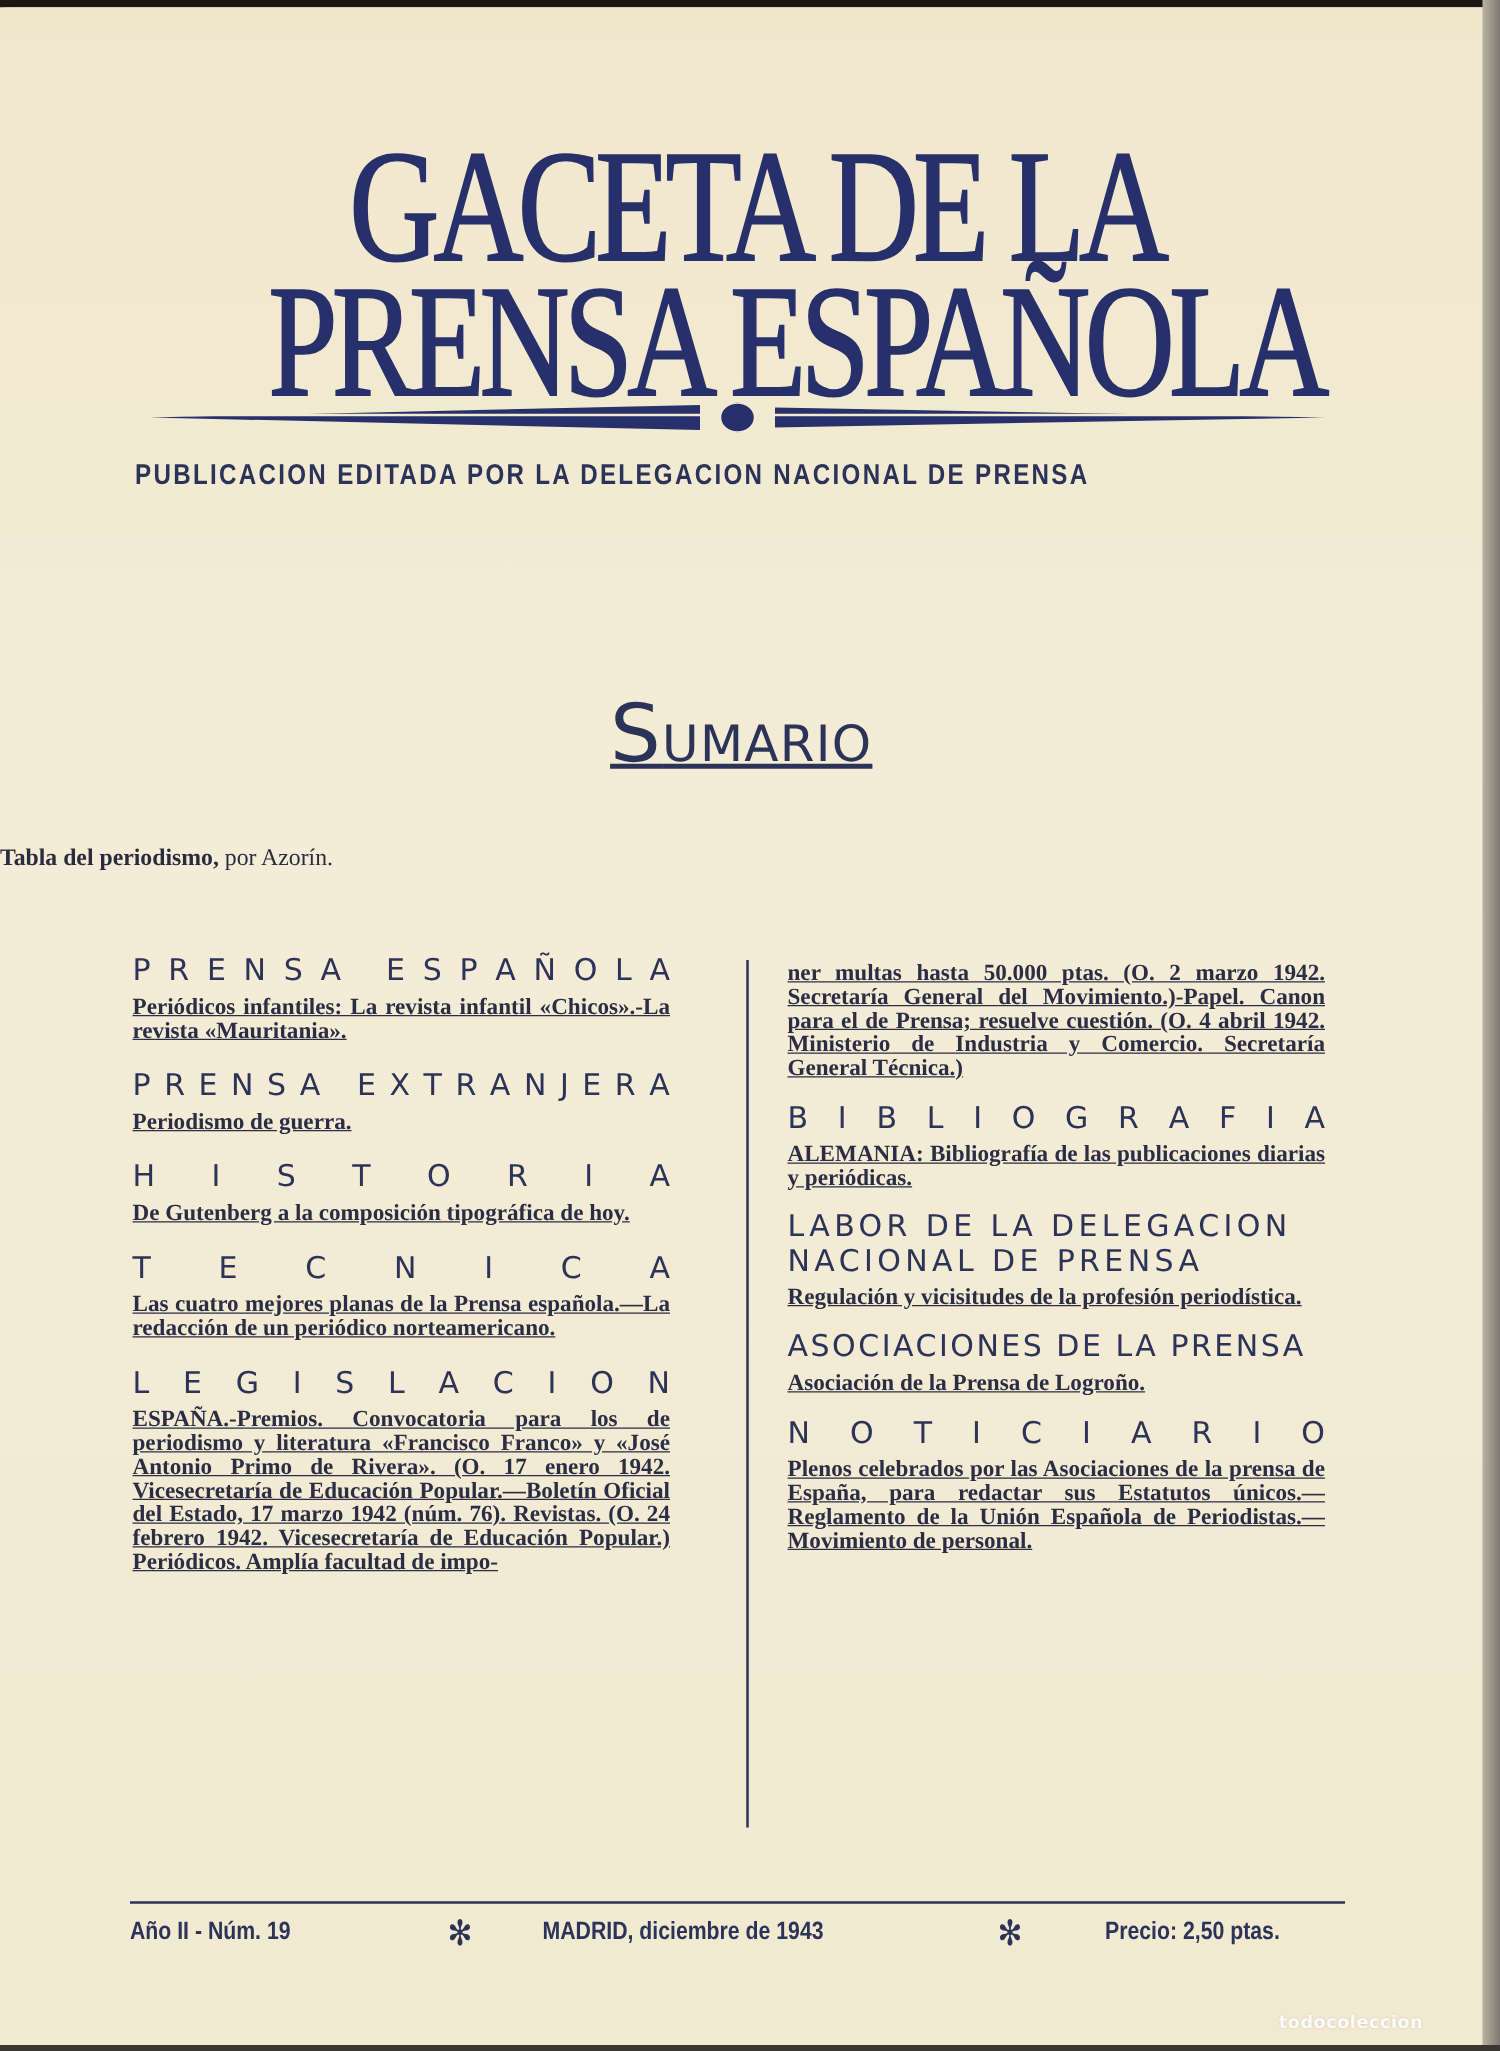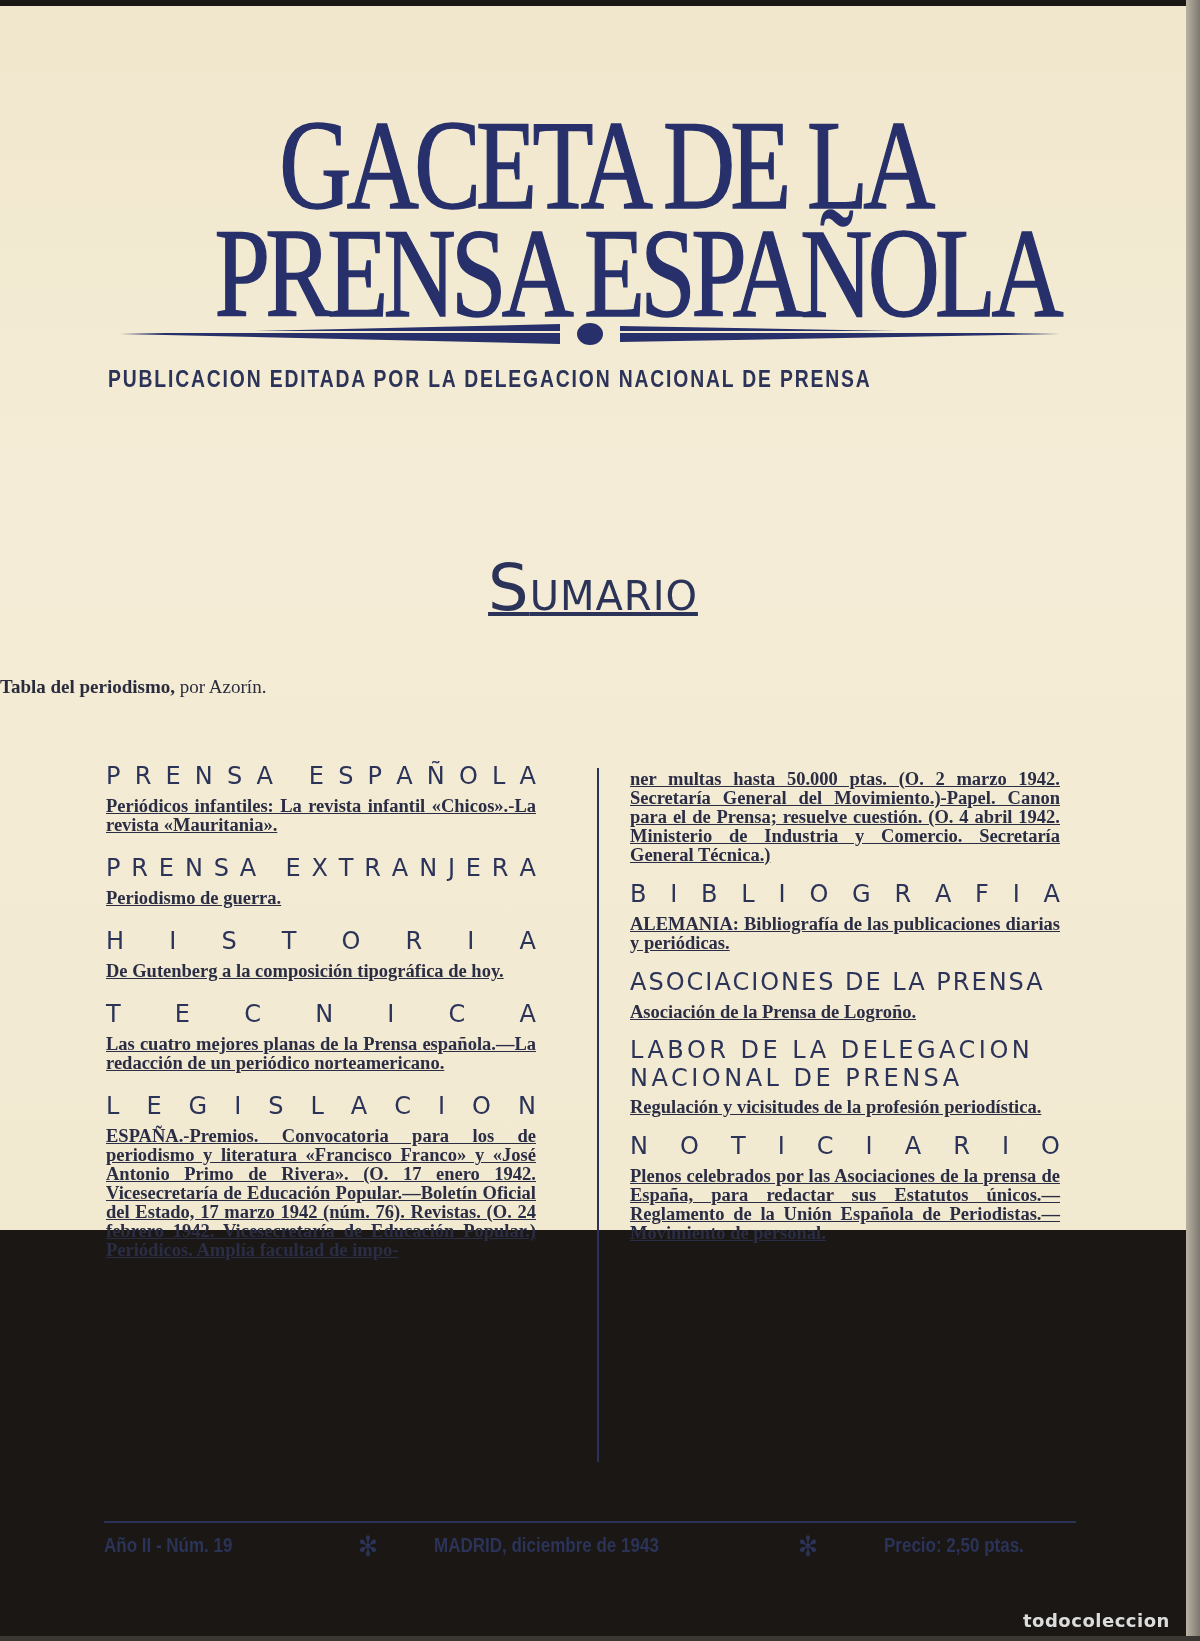--- a/index.html
+++ b/index.html
@@ -1,21 +1,21 @@
 <!DOCTYPE html>
 <html><head>
 <meta charset="utf-8">
 <style>
   html, body { margin: 0; padding: 0; }
   body {
     width: 1200px; height: 1641px; position: relative; overflow: hidden;
     background: #1a1715;
   }
   .page {
-    position: absolute; left: 0; top: 6px; width: 1186px; height: 1224px;
+    position: absolute; left: 0; top: 6px; width: 1186px; height: 1630px;
     background: #f3ead2;
     background-image: linear-gradient(180deg, #f1e7cd 0%, #f4ecd6 40%, #f2e9d1 100%);
     box-shadow: 4px 0 0 #cfc6b2, 8px 0 0 #9a948a;
   }
   .page-right-shadow {
     position: absolute; right: 0; top: 0; width: 14px; height: 1641px;
     background: linear-gradient(90deg, #b9b2a3, #7d7870);
   }
   .masthead {
     position: absolute; left: 110px; top: 105px; width: 950px; text-align: center;
@@ -76,21 +76,21 @@
   }
   .footer {
     position: absolute; left: 104px; top: 1528px; width: 980px; height: 30px;
     font-family: "Liberation Sans", "DejaVu Sans", sans-serif; font-weight: 700;
     color: #2b3358; font-size: 20px;
   }
   .footer span { position: absolute; top: 0; white-space: nowrap; transform: scaleX(0.85); transform-origin: left center; }
   .star { font-size: 28px; top: -4px !important; font-weight: 400; }
   .watermark {
     position: absolute; left: 1023px; top: 1610px;
-    font-family: "DejaVu Sans", sans-serif; font-weight: 700; font-size: 18px;
+    font-family: "DejaVu Sans", sans-serif; font-weight: 700; font-size: 14px;
     color: #ffffff; opacity: 0.85; letter-spacing: 0.5px;
     text-shadow: 0 0 2px rgba(0,0,0,0.2);
   }
   .bottom-edge {
     position: absolute; left: 0; top: 1636px; width: 1200px; height: 5px; background: #3a3631;
   }
 </style>
 </head>
 <body>
 
@@ -222,26 +222,26 @@
           <span>G</span>
           <span>R</span>
           <span>A</span>
           <span>F</span>
           <span>I</span>
           <span>A</span>
         </div>
       <div class="sec-body">ALEMANIA: Bibliografía de las publicaciones diarias y periódicas.</div>
     </div>
     <div>
+      <div class="sec-h wide" style="white-space:normal;width:410px;letter-spacing:3.5px;line-height:28px">LABOR DE LA DELEGACION NACIONAL DE PRENSA</div>
+      <div class="sec-body">Regulación y vicisitudes de la profesión periodística.</div>
+    </div>
+    <div>
       <div class="sec-h wide">ASOCIACIONES DE LA PRENSA</div>
       <div class="sec-body">Asociación de la Prensa de Logroño.</div>
-    </div>
-    <div>
-      <div class="sec-h wide" style="white-space:normal;width:410px;letter-spacing:3.5px;line-height:28px">LABOR DE LA DELEGACION NACIONAL DE PRENSA</div>
-      <div class="sec-body">Regulación y vicisitudes de la profesión periodística.</div>
     </div>
     <div>
       <div class="sec-h">
           <span>N</span>
           <span>O</span>
           <span>T</span>
           <span>I</span>
           <span>C</span>
           <span>I</span>
           <span>A</span>

